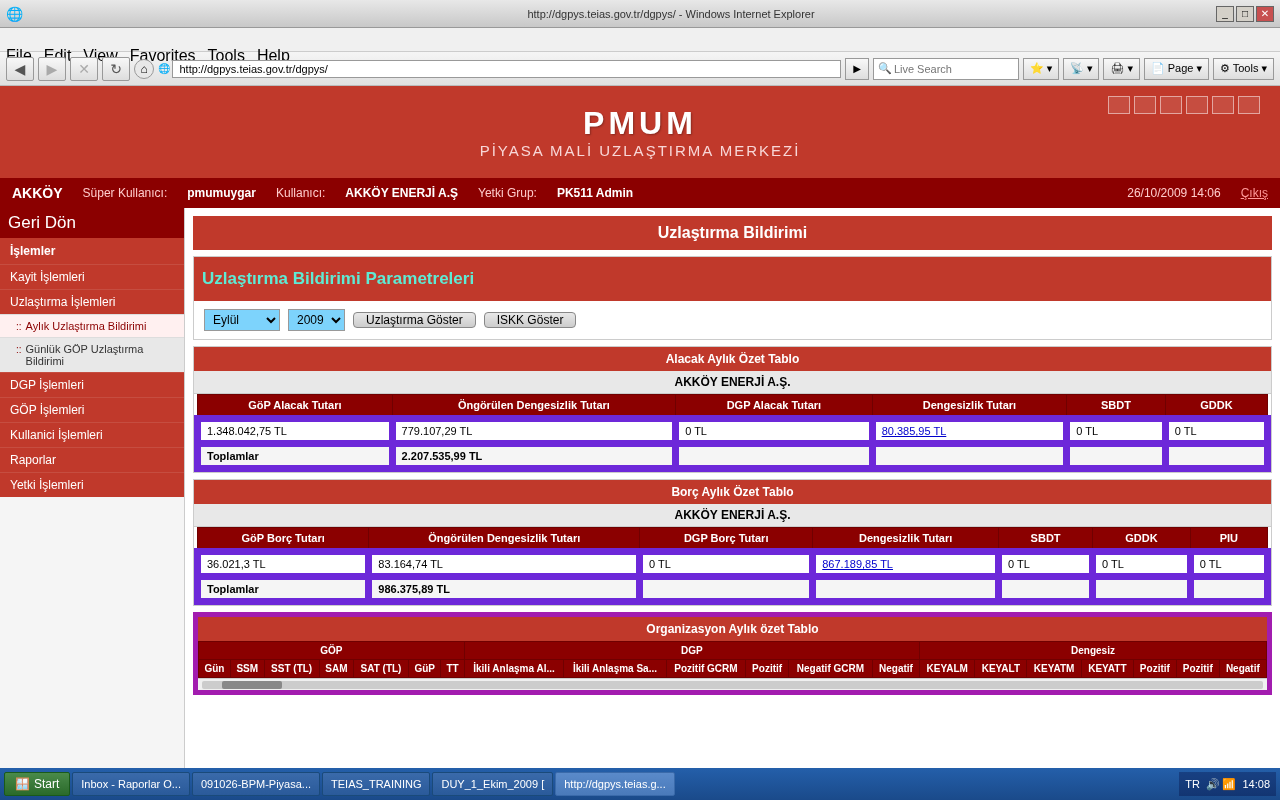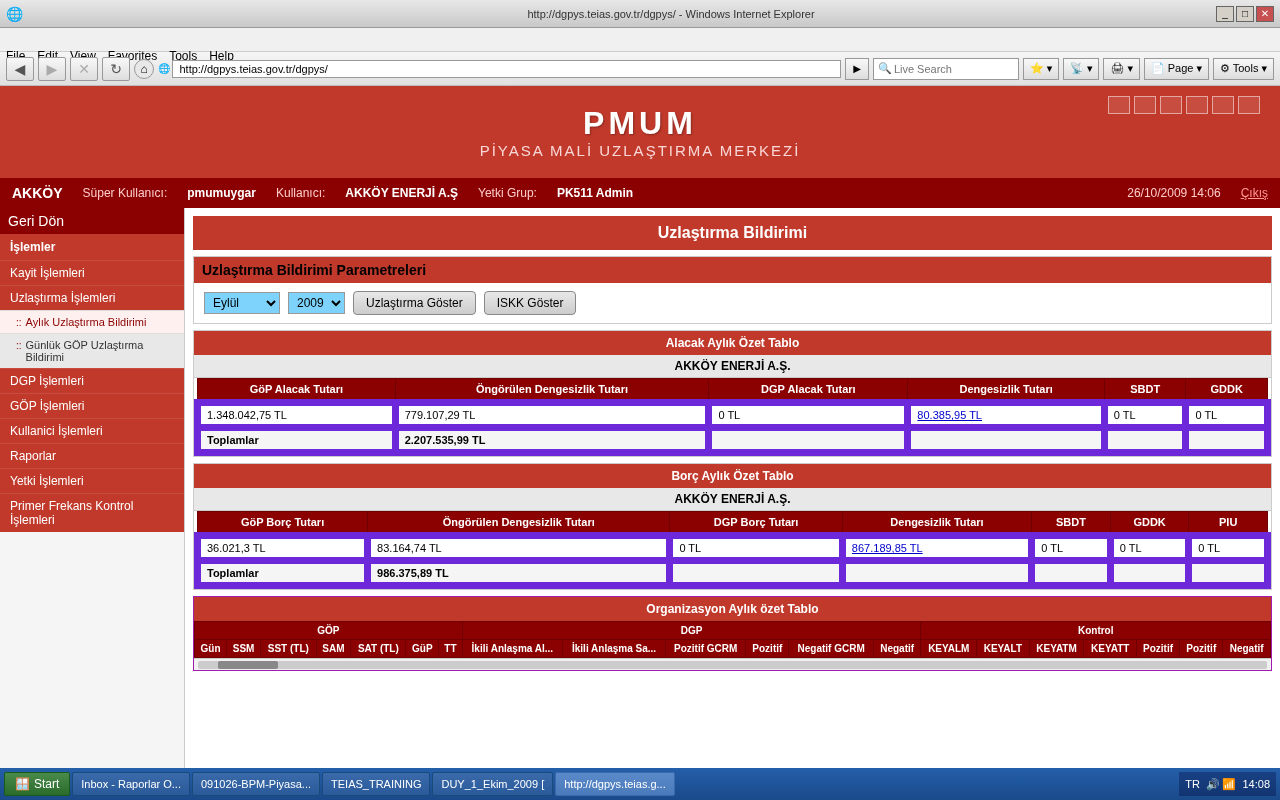--- a/index.html
+++ b/index.html
@@ -26,21 +26,21 @@
 
     .browser-menubar {
       background: #f0f0f0;
       padding: 2px 6px;
       display: flex;
       align-items: center;
       gap: 12px;
       border-bottom: 1px solid #ccc;
       height: 24px;
     }
-    .menu-item { font-size: 12px; color: #000; cursor: pointer; margin-top: 32px; }
+    .menu-item { font-size: 16px; color: #000; cursor: pointer; margin-top: 32px; }
 
     .browser-toolbar {
       background: linear-gradient(to bottom, #f5f5f5, #e0e0e0);
       padding: 3px 6px;
       display: flex;
       align-items: center;
       gap: 4px;
       border-bottom: 1px solid #bbb;
       height: 34px;
     }
@@ -140,21 +140,21 @@
       background: #f5f5f5;
       border-right: 1px solid #ccc;
       flex-shrink: 0;
       overflow-y: auto;
     }
     .sidebar-back {
       background: #8b0000;
       color: white;
       padding: 5px 8px;
       cursor: pointer;
-      font-size: 14px;
+      font-size: 17px;
       display: flex;
       align-items: center;
       gap: 4px;
     }
     .sidebar-section {
       background: #c0392b;
       color: white;
       padding: 6px 10px;
       font-weight: bold;
       font-size: 12px;
@@ -200,40 +200,40 @@
       font-weight: bold;
       margin: 8px 8px 6px 8px;
     }
 
     .section-params {
       margin: 4px 8px;
       border: 1px solid #ccc;
     }
     .section-params-header {
       background: #c0392b;
-      color: #000000;
-      padding: 5px 8px;
-      font-size: 14px;
+      color: #5eead4;
+      padding: 12px 8px;
+      font-size: 17px;
       font-weight: bold;
     }
     .section-params-body {
       padding: 8px 10px;
       display: flex;
       align-items: center;
       gap: 8px;
     }
     .param-select {
       height: 22px;
       border: 1px solid #999;
       background: #7dd3fc;
       font-size: 12px;
       padding: 0 4px;
     }
     .param-btn {
-      height: 24px;
+      height: 16px;
       padding: 0 12px;
       background: linear-gradient(to bottom, #e8e8e8, #cccccc);
       border: 1px solid #888;
       font-size: 12px;
       cursor: pointer;
       border-radius: 4px;
     }
 
     
     .table-section {
@@ -257,21 +257,21 @@
       border-bottom: 1px solid #ccc;
     }
     table.data-table {
       width: 100%;
       border-collapse: collapse;
       font-size: 11px;
     }
     table.data-table th {
       background: #8b0000;
       color: white;
-      padding: 4px 2px;
+      padding: 4px 17px;
       text-align: center;
       border: 1px solid #700000;
       font-size: 11px;
     }
     table.data-table td {
       padding: 3px 6px;
       border: 7px solid #6d28d9;
       font-size: 11px;
     }
     table.data-table tr.data-row td { background: #fff; }
@@ -334,21 +334,21 @@
       padding: 0 6px;
       display: flex;
       align-items: center;
       gap: 6px;
       color: white;
       font-size: 11px;
     }
 
     .org-table-section {
       margin: 6px 8px;
-      border: 1px solid #a21caf;
+      border: 5px solid #a21caf;
     }
 
     table.org-table {
       width: 100%;
       border-collapse: collapse;
       font-size: 10px;
     }
     table.org-table th {
       background: #8b0000;
       color: white;
@@ -457,21 +457,20 @@
         </div>
         <div class="sidebar-sub-item">
           <span class="bullet">::</span>
           <span>Günlük GÖP Uzlaştırma Bildirimi</span>
         </div>
         <div class="sidebar-item">DGP İşlemleri</div>
         <div class="sidebar-item">GÖP İşlemleri</div>
         <div class="sidebar-item">Kullanici İşlemleri</div>
         <div class="sidebar-item">Raporlar</div>
         <div class="sidebar-item">Yetki İşlemleri</div>
-        <div class="sidebar-item">Primer Frekans Kontrol İşlemleri</div>
       </div>
 
       <div class="content-area">
 
         <div class="page-title">Uzlaştırma Bildirimi</div>
 
         <div class="section-params">
           <div class="section-params-header">Uzlaştırma Bildirimi Parametreleri</div>
           <div class="section-params-body">
             <select class="param-select">
@@ -560,21 +559,21 @@
           </table>
         </div>
 
         <div class="org-table-section">
           <div class="org-section-header">Organizasyon Aylık özet Tablo</div>
           <table class="org-table">
             <thead>
               <tr>
                 <th colspan="7">GÖP</th>
                 <th colspan="6">DGP</th>
-                <th colspan="7">Kontrol</th>
+                <th colspan="7">Dengesiz</th>
               </tr>
               <tr>
                 <th>Gün</th>
                 <th>SSM</th>
                 <th>SST (TL)</th>
                 <th>SAM</th>
                 <th>SAT (TL)</th>
                 <th>GüP</th>
                 <th>TT</th>
                 <th>İkili Anlaşma Al...</th>

